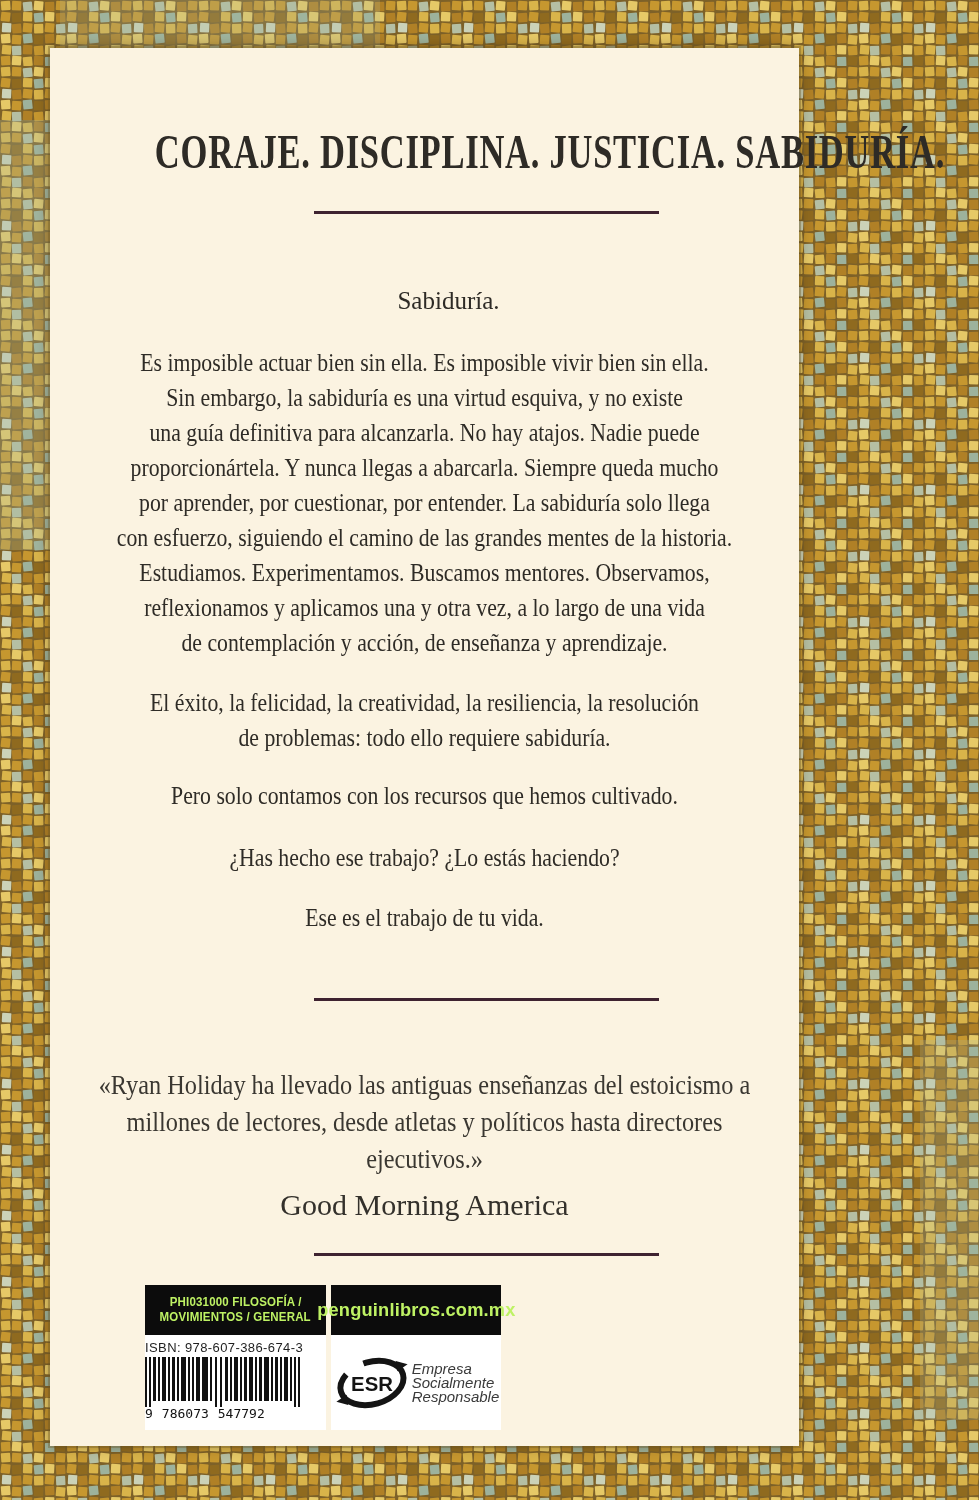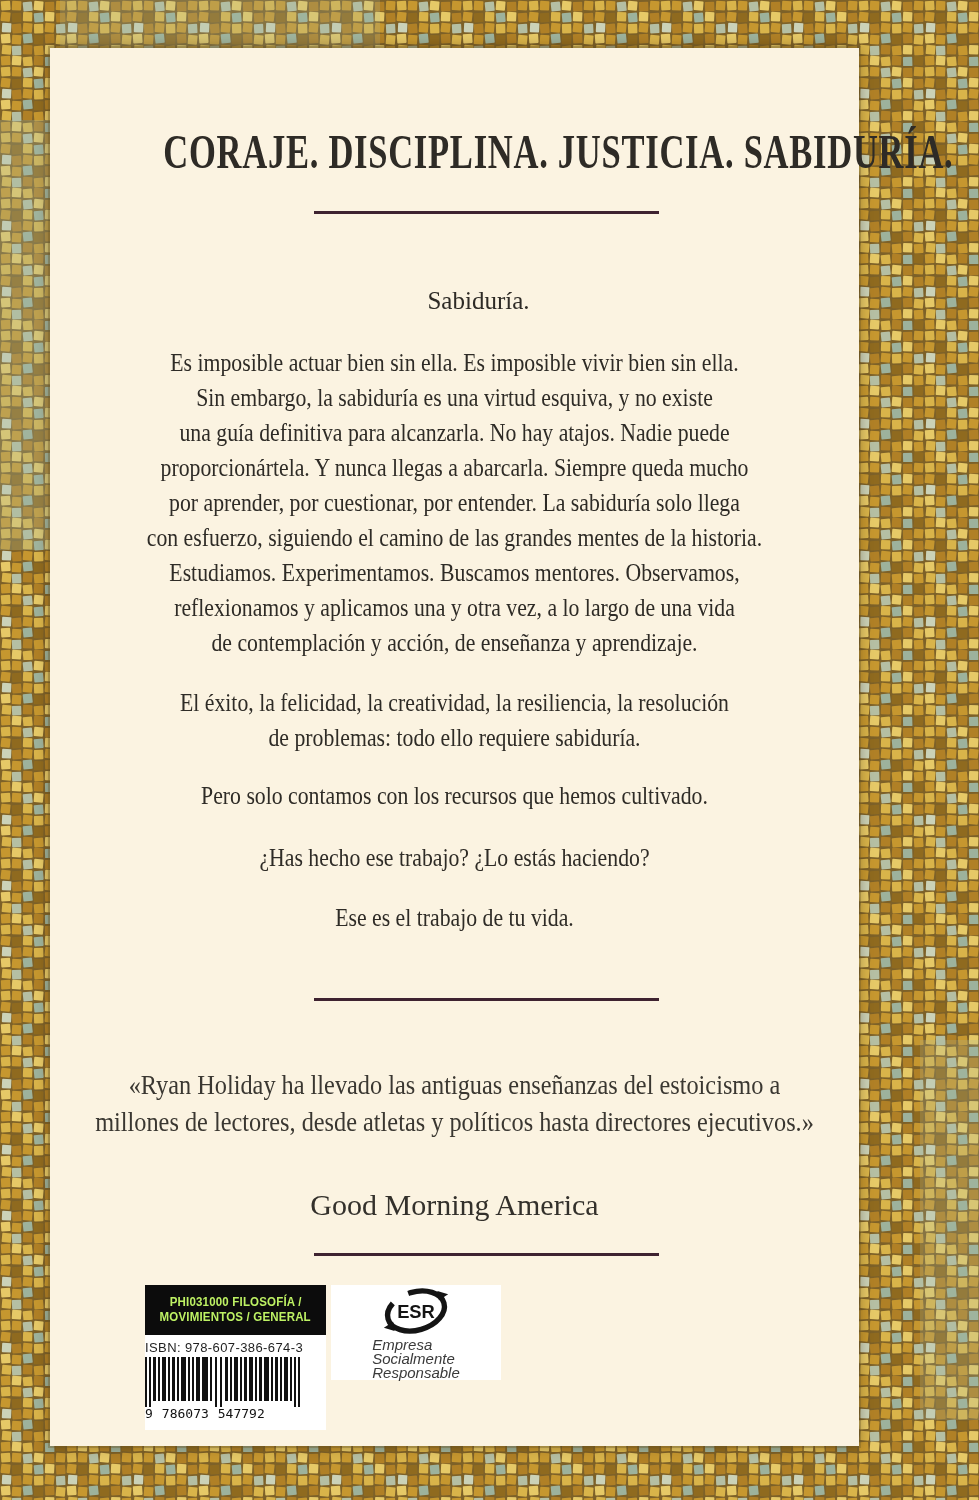--- a/index.html
+++ b/index.html
@@ -1,19 +1,19 @@
 <!DOCTYPE html>
 <html><head>
 <meta charset="utf-8">
 <style>
   html,body{margin:0;padding:0;}
   body{width:979px;height:1500px;position:relative;overflow:hidden;
        font-family:"Liberation Serif","DejaVu Serif",serif;background:#86682F;}
   .mosaic-svg{position:absolute;left:0;top:0;width:979px;height:1500px;display:block;}
-  .panel{position:absolute;left:50px;top:48px;width:809px;height:1398px;
+  .panel{position:absolute;left:50px;top:48px;width:749px;height:1398px;
          background:#FBF3E1;box-shadow:0 0 0 2px rgba(110,88,38,.35),0 0 12px rgba(60,42,10,.45);}
   .panel *{box-sizing:border-box;}
   .abs{position:absolute;left:0;width:100%;text-align:center;color:#2E2B26;}
   .heading{top:76px;font-size:48px;font-weight:bold;letter-spacing:1px;
            transform:scaleX(.72);transform-origin:50% 50%;white-space:nowrap;margin:0;}
   .rule{position:absolute;left:264px;width:345px;height:3px;background:#3E2230;}
   .rule-top{top:163px;} .rule-mid{top:950px;} .rule-bottom{top:1205px;}
   .lead{top:214px;font-size:25px;margin-left:24px;}
   .para{font-size:25px;line-height:35px;transform:scaleX(.87);transform-origin:50% 50%;}
   .p1{top:272px;} .p2{top:612px;} .p3{top:705px;} .p4{top:767px;} .p5{top:827px;}
@@ -28,21 +28,21 @@
              align-items:center;justify-content:center;font-family:"Liberation Sans",sans-serif;}
   .cat-line{font-size:12.5px;font-weight:bold;line-height:15px;letter-spacing:.2px;
             transform:scaleX(.92);white-space:nowrap;}
   .site{font-size:19px;font-weight:bold;letter-spacing:.2px;transform:scaleX(.96);white-space:nowrap;}
   .whitebox{height:95px;background:#FFFFFF;display:flex;flex-direction:column;}
   .isbn{font-family:"Liberation Sans",sans-serif;font-size:13px;color:#1F1F1F;
         letter-spacing:.4px;margin-top:5px;white-space:nowrap;}
   .bars{display:block;margin-top:2px;}
   .bdigits{font-family:"DejaVu Sans Mono",monospace;font-size:13px;color:#111;
            display:flex;gap:9px;margin-top:-1px;}
-  .esrbox{justify-content:center;flex-direction:column;gap:1px;align-items:center;display:flex;}
+  .esrbox{justify-content:center;flex-direction:row;gap:1px;align-items:center;display:flex;}
   .esrtext{font-family:"Liberation Sans",sans-serif;font-style:italic;font-weight:normal;
            font-size:15px;line-height:14px;color:#3A3A3A;}
 </style>
 </head>
 <body>
 
 <svg class="mosaic-svg" width="979" height="1500" viewBox="0 0 979 1500" aria-hidden="true">
   <defs>
     <pattern id="mz" width="66" height="66" patternUnits="userSpaceOnUse">
       <rect width="66" height="66" fill="#7D6128"></rect>
@@ -178,20 +178,23 @@
           </g>
         </svg>
         <div class="bdigits">
           <span>9</span>
           <span>786073</span>
           <span>547792</span>
         </div>
       </div>
     </div>
     <div class="pubcol right">
+      <div class="blackcell">
+        <span class="site">penguinlibros.com.mx</span>
+      </div>
       <div class="whitebox esrbox">
         <svg width="78" height="60" viewBox="0 0 92 68" aria-hidden="true">
           <ellipse cx="46" cy="34" rx="38" ry="25" fill="none" stroke="#141414" stroke-width="7" stroke-dasharray="140 24" stroke-dashoffset="18" transform="rotate(-16 46 34)"></ellipse>
           <polygon points="74,8 88,12 76,20" fill="#141414"></polygon>
           <polygon points="18,60 4,56 16,48" fill="#141414"></polygon>
           <text x="46" y="43" text-anchor="middle" font-family="Liberation Sans, sans-serif" font-size="24" font-weight="bold" fill="#141414">ESR</text>
         </svg>
         <div class="esrtext">
           <div>Empresa</div>
           <div>Socialmente</div>

